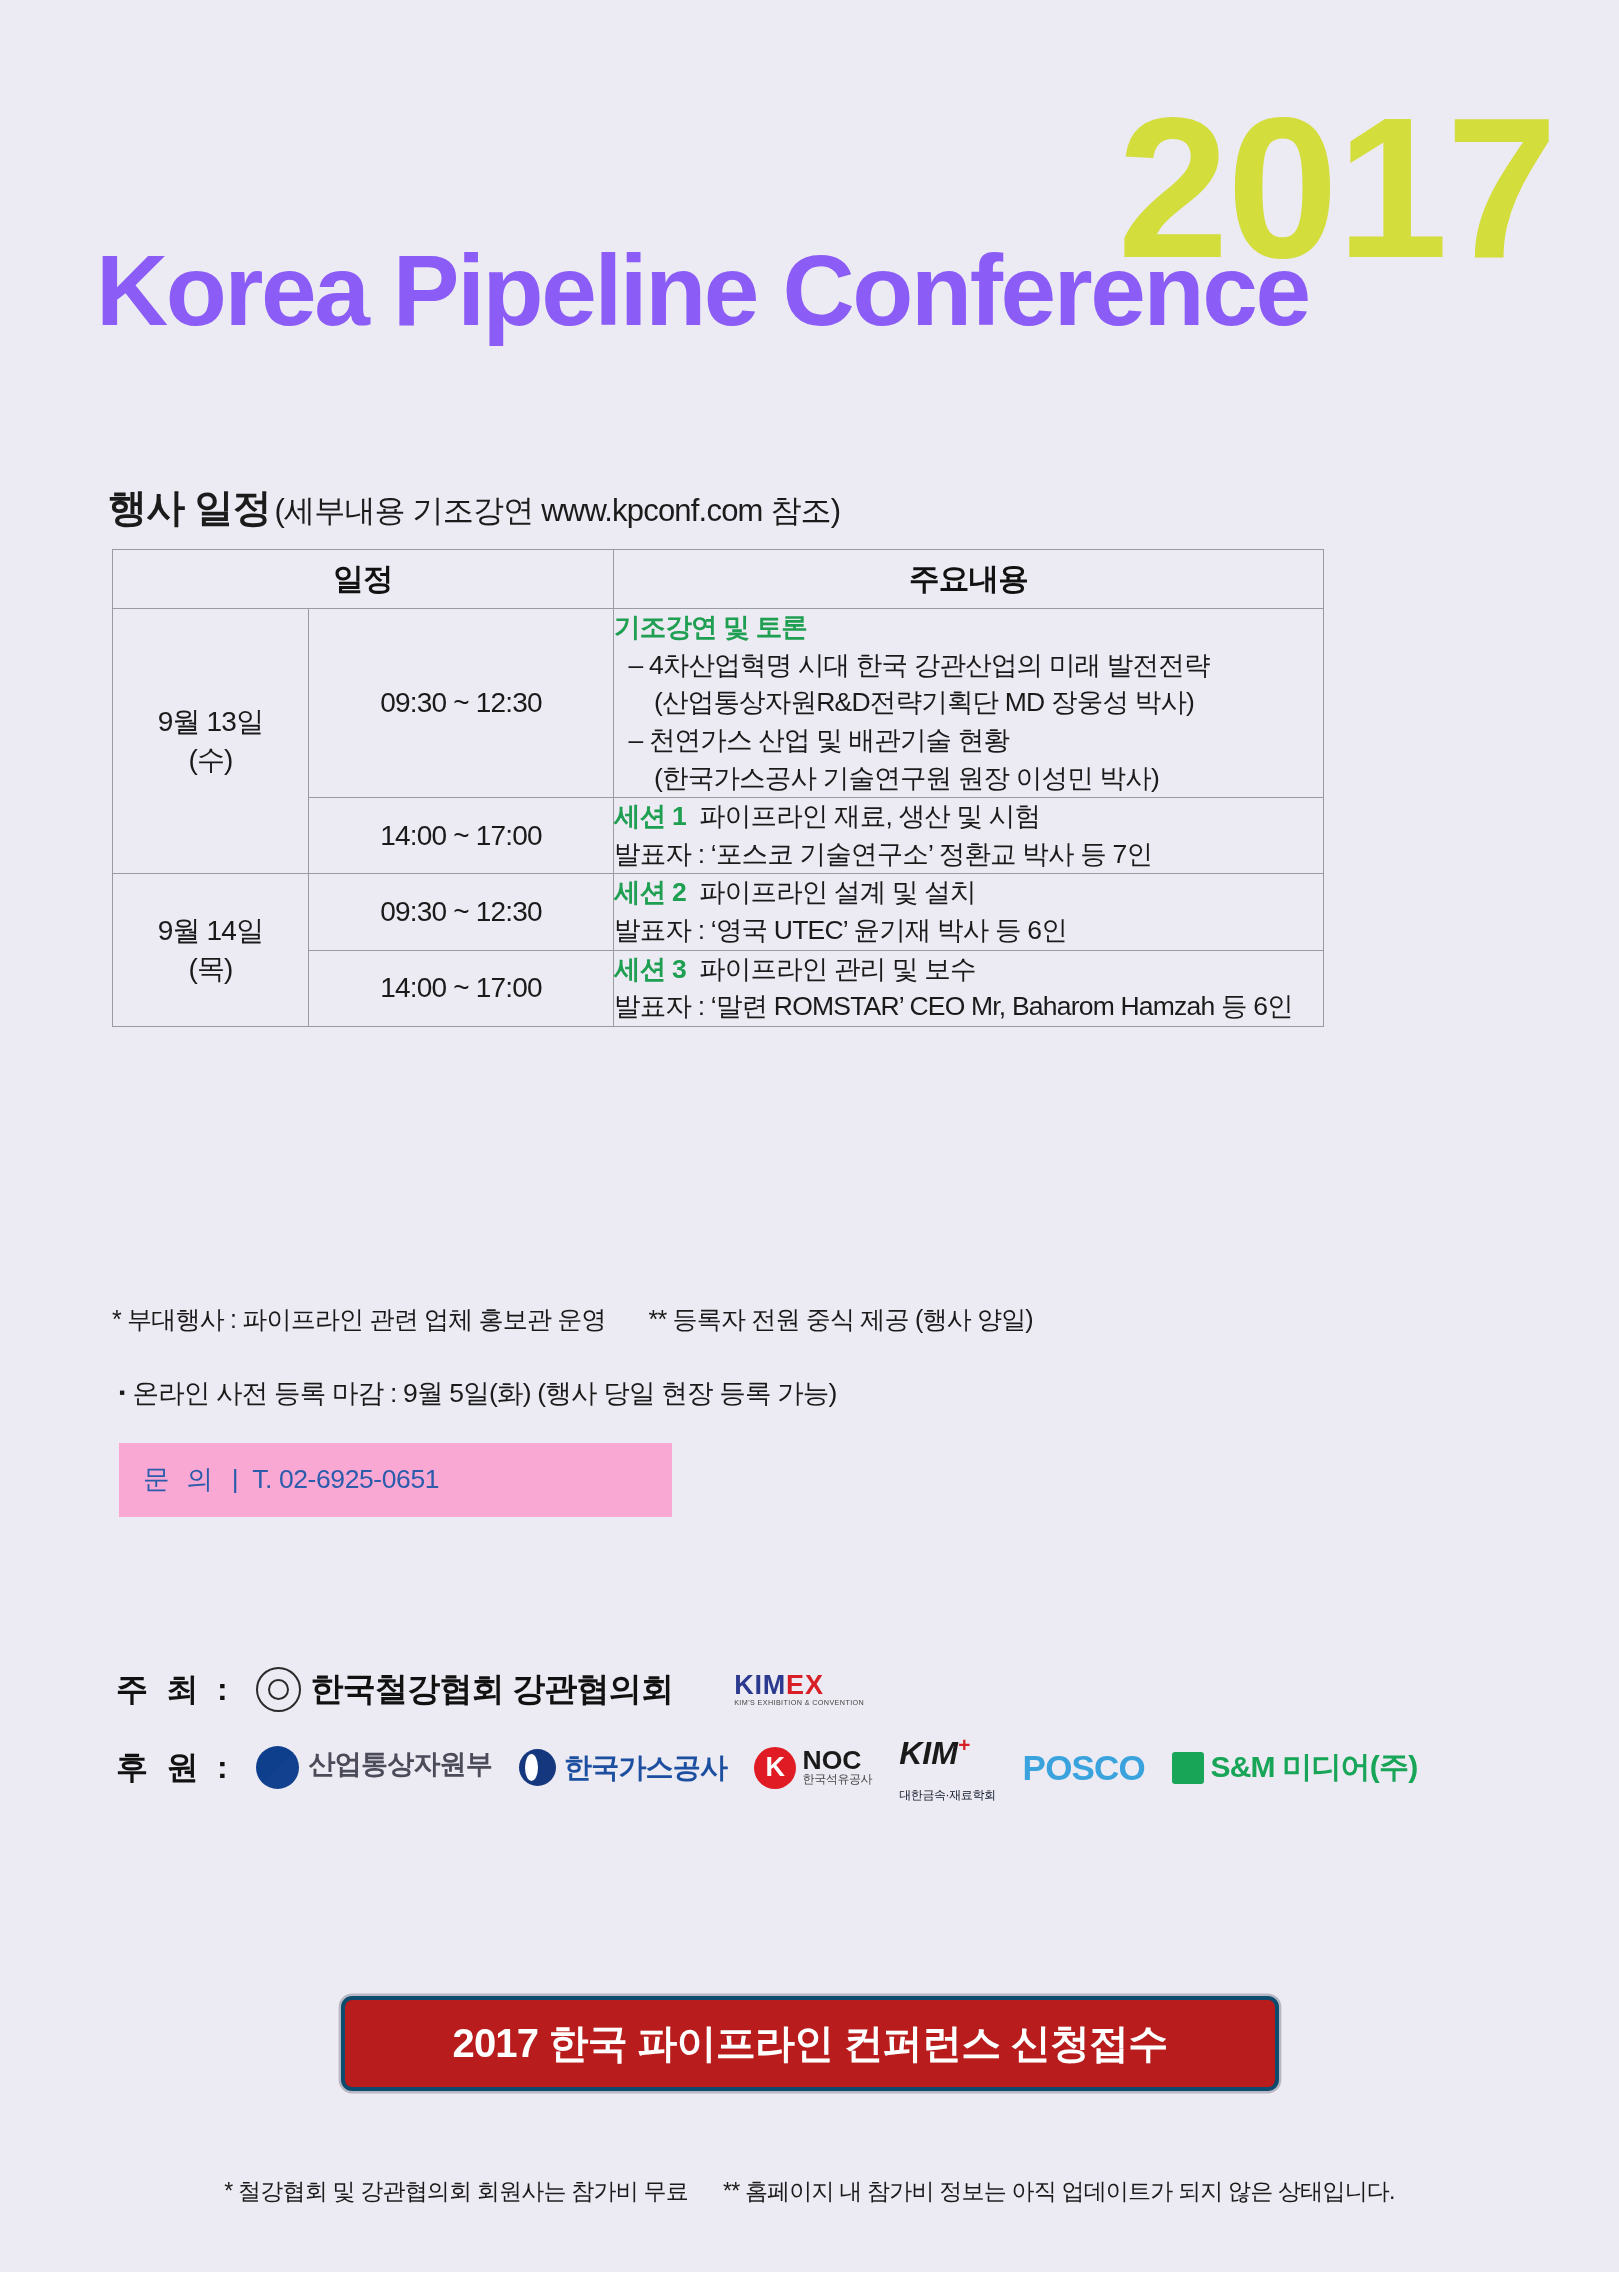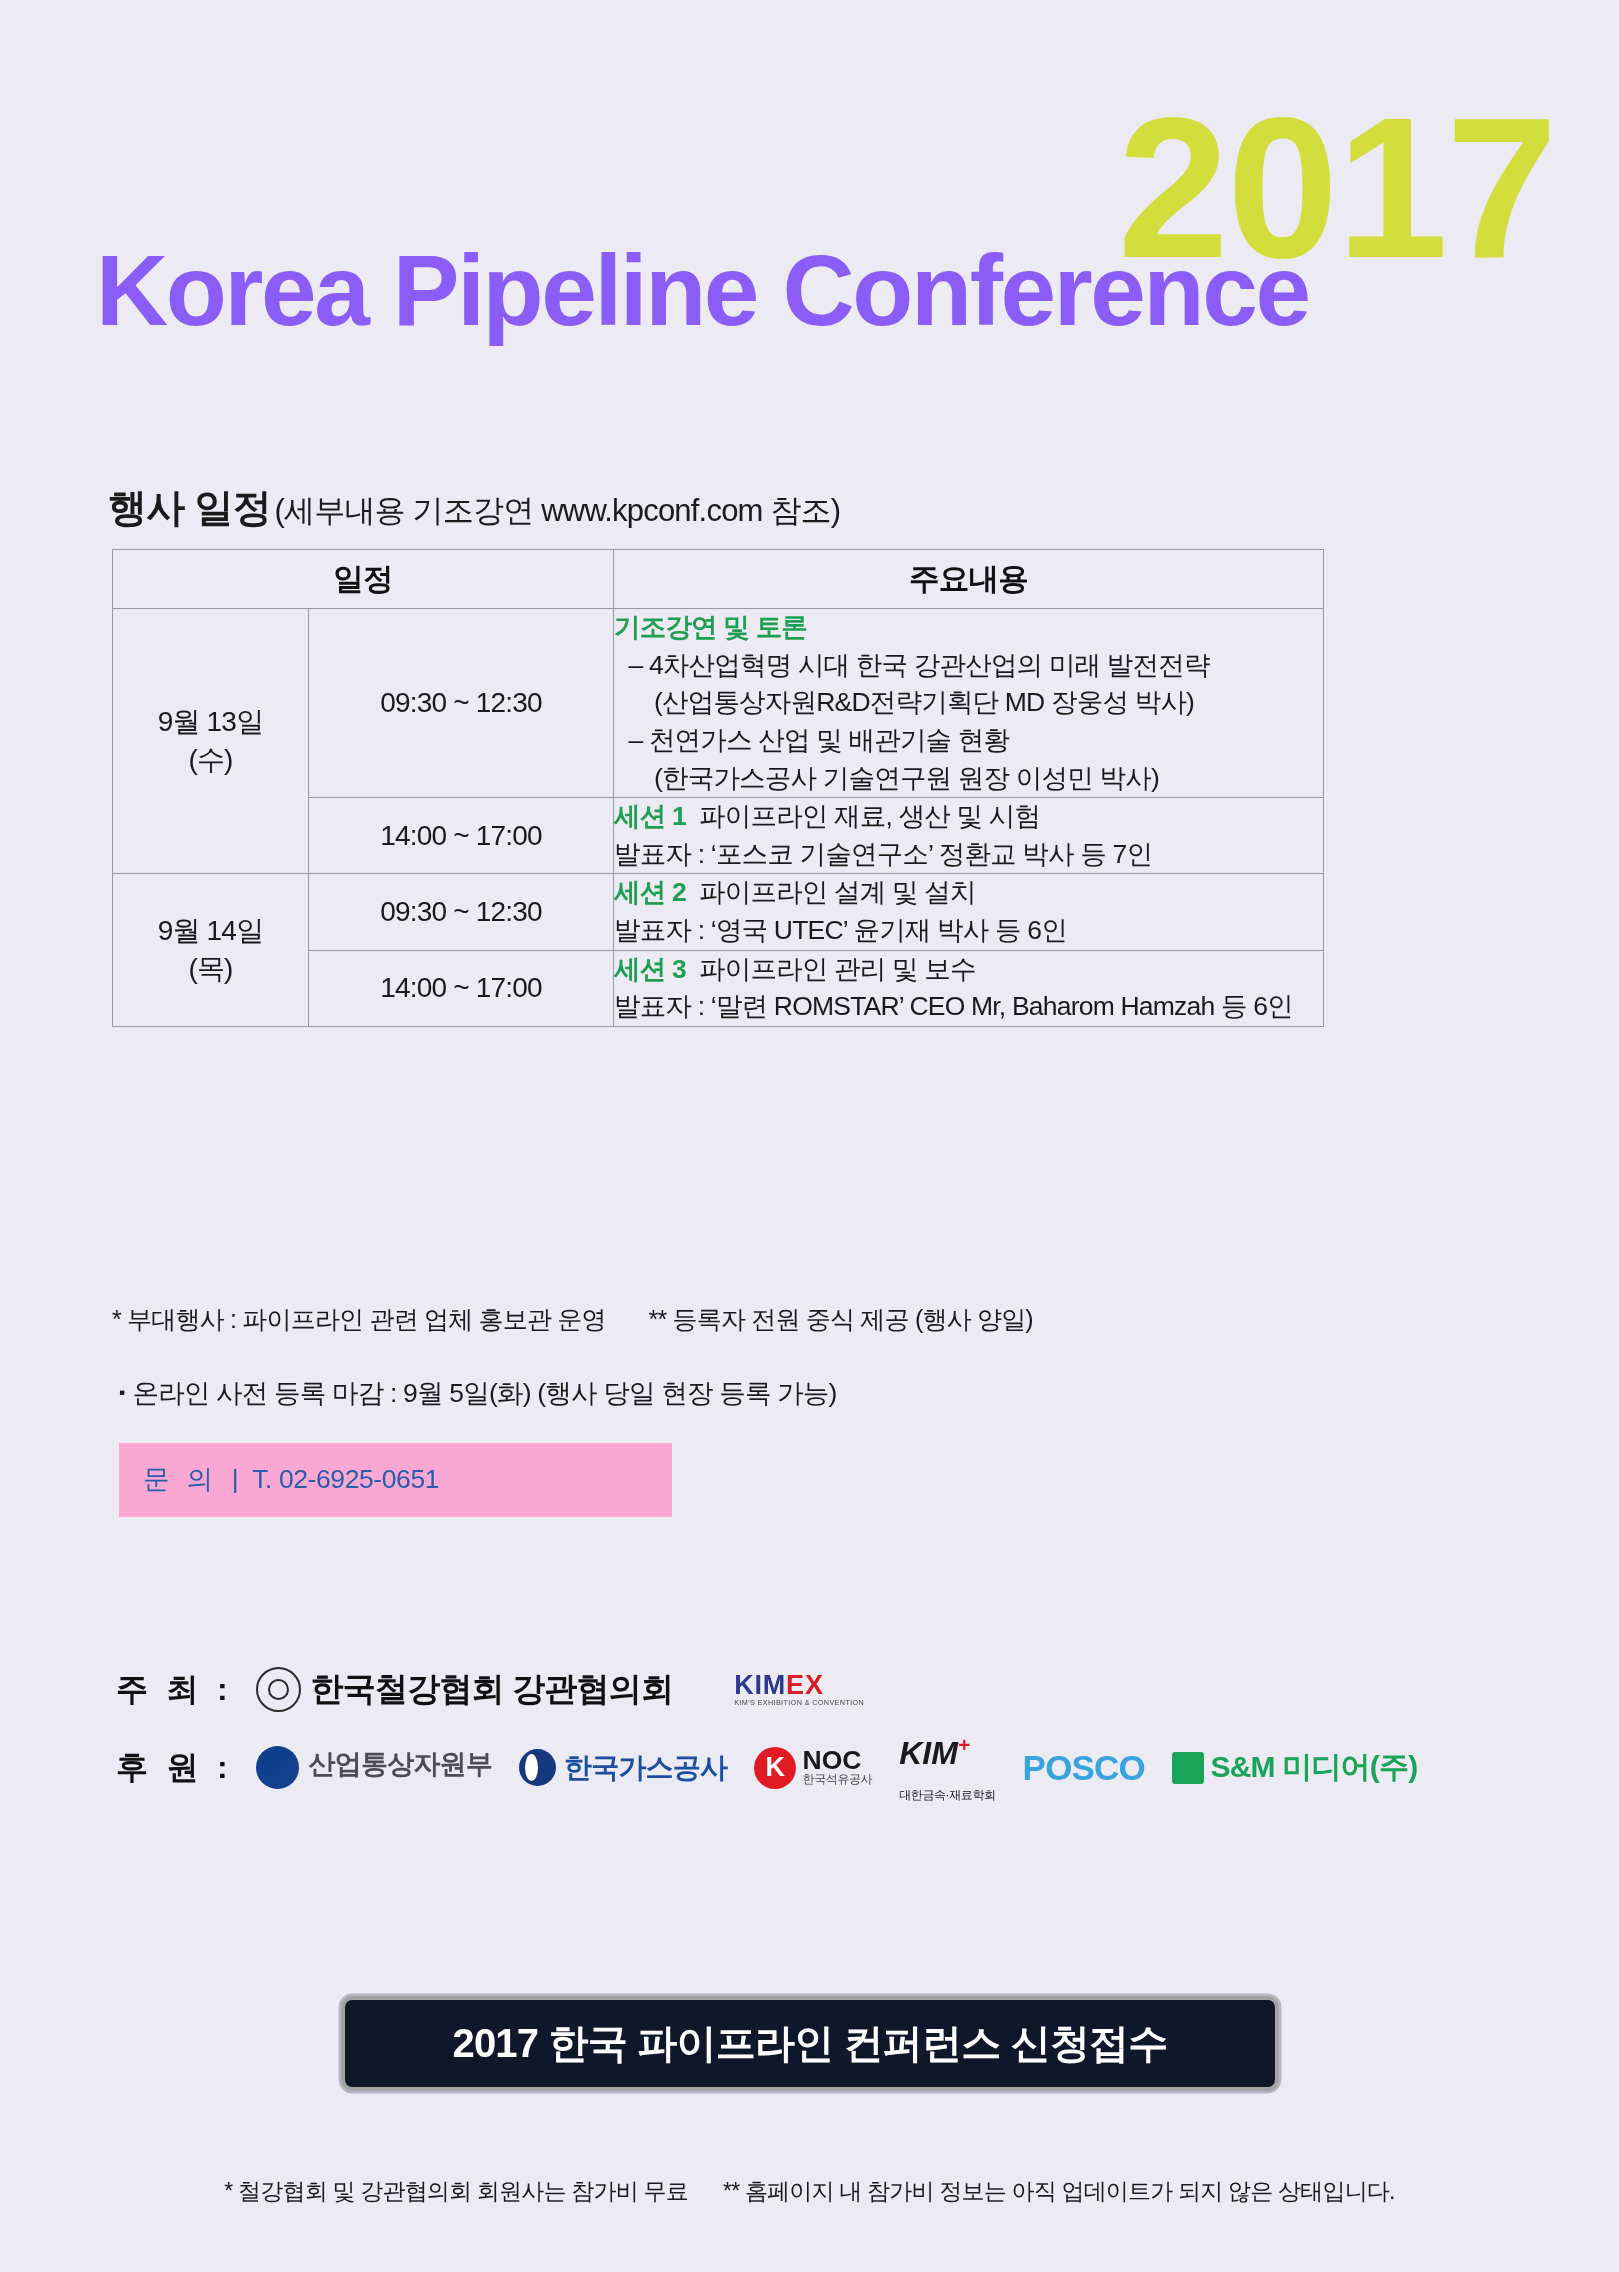--- a/index.html
+++ b/index.html
@@ -201,22 +201,22 @@
   }
   .snm-text { font-size: 30px; font-weight: bold; color: #18a558; letter-spacing: -0.8px; }
 
   
   .cta {
     position: absolute;
     left: 341px;
     top: 1996px;
     width: 938px;
     height: 95px;
-    background: #0f172a;
-    border: 4px solid #a3a3a3;
+    background: #b91c1c;
+    border: 4px solid #0c4a6e;
     border-radius: 11.2px;
     box-shadow: 0 0 0 2.4px #b8b8c4;
     display: flex; align-items: center; justify-content: center;
     cursor: pointer;
   }
   .cta span {
     font-size: 40px;
     font-weight: bold;
     color: #ffffff;
     letter-spacing: -0.8px;

